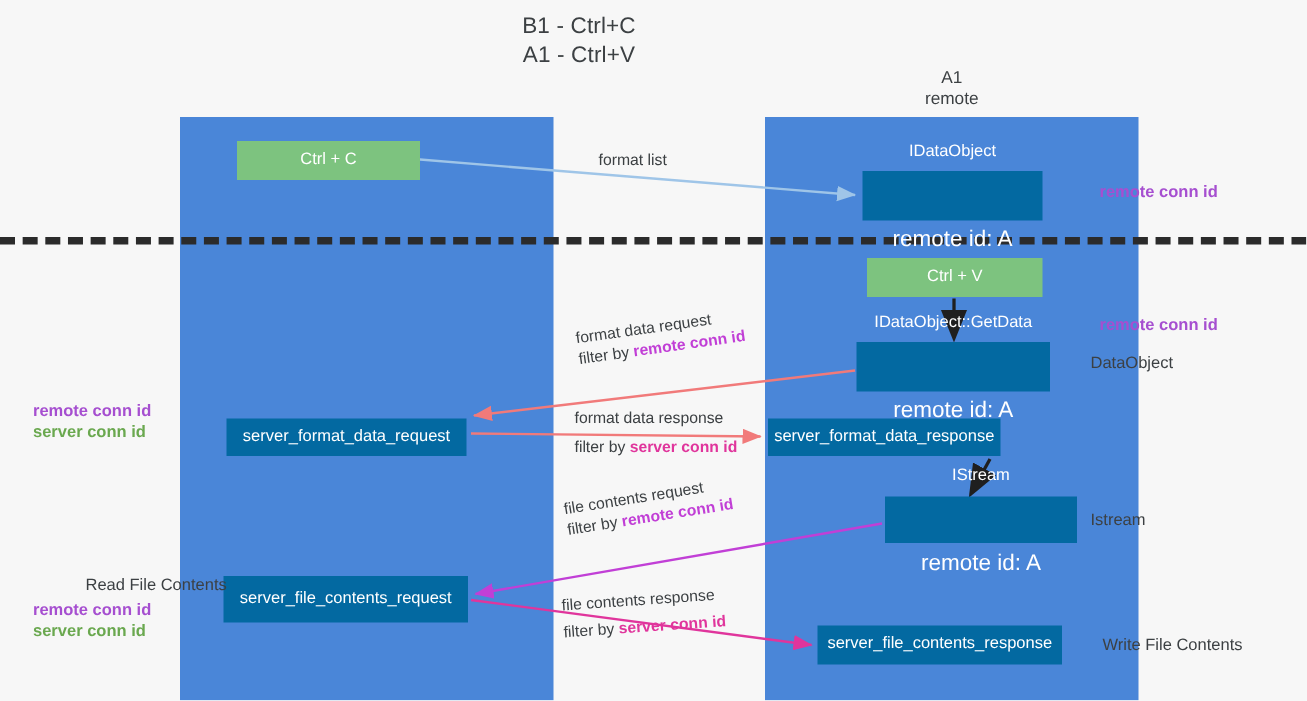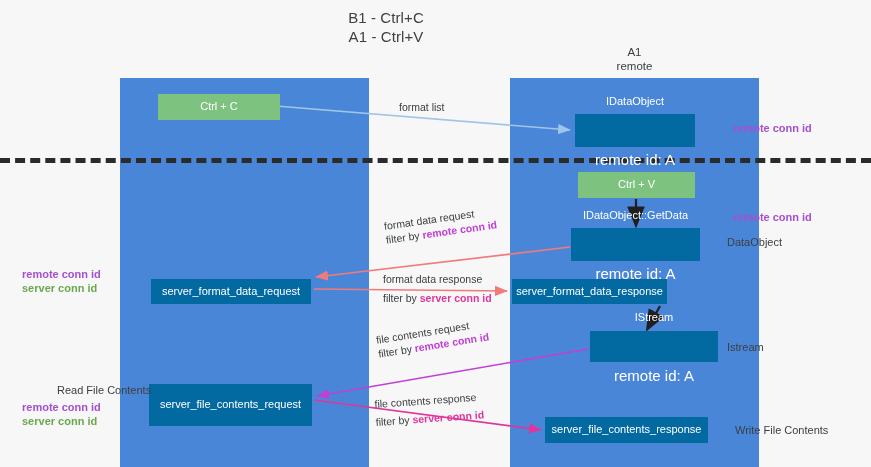--- a/index.html
+++ b/index.html
@@ -74,21 +74,21 @@
   .green  { background: #7dc37f; }
   .orange { background: #0369a1; }
 
   #n-ctrlc   { left: 158px; top: 94px;  width: 122px; height: 26px; }
   #n-idoobj  { left: 575px; top: 114px; width: 120px; height: 33px; }
   #n-ctrlv   { left: 578px; top: 172px; width: 117px; height: 26px; }
   #n-getdata { left: 571px; top: 228px; width: 129px; height: 33px; }
   #n-sfdreq  { left: 151px; top: 268px; width: 160px; height: 25px; margin-top: 11px; }
   #n-sfdresp { left: 512px; top: 279px; width: 155px; height: 25px; }
   #n-istream { left: 590px; top: 331px; width: 128px; height: 31px; }
-  #n-sfcreq  { left: 149px; top: 384px; width: 163px; height: 42px; }
+  #n-sfcreq  { left: 149px; top: 384px; width: 163px; height: 31px; }
   #n-sfcresp { left: 545px; top: 417px; width: 163px; height: 26px; }
 
   
   .side-label {
     font-size: 11px;
     line-height: 13.5px;
     color: #3c4043;
     white-space: nowrap;
   }
   .purple { color: #a64fd0; font-weight: bold; }

